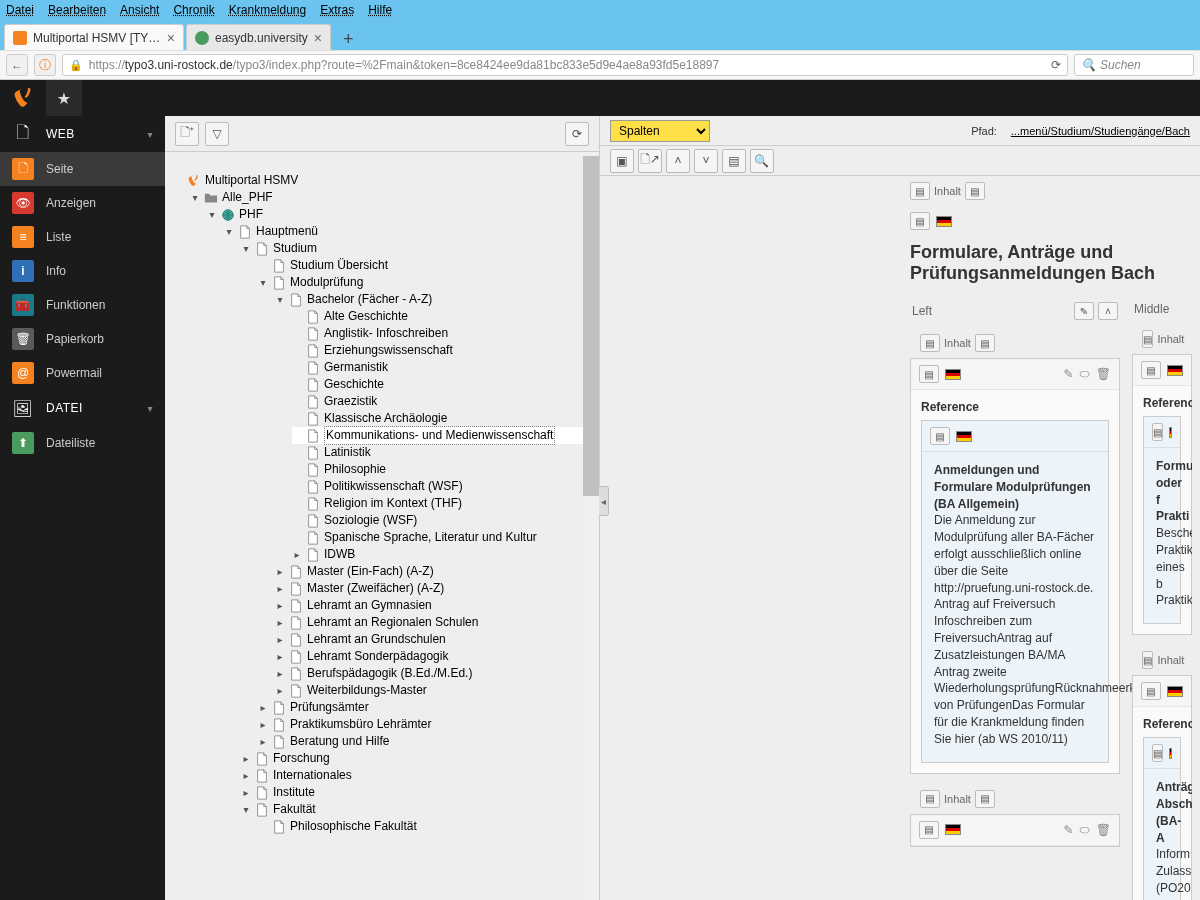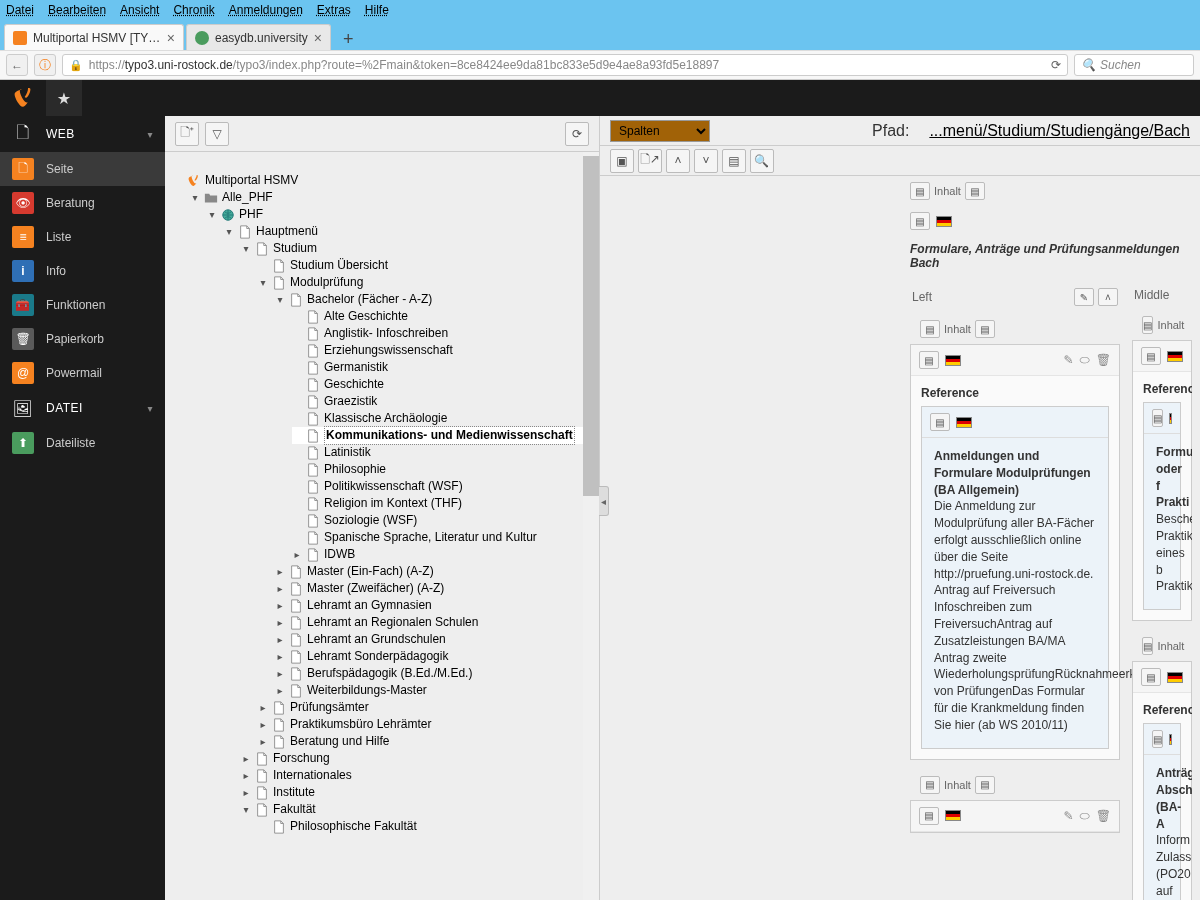--- a/index.html
+++ b/index.html
@@ -56,41 +56,41 @@
 .tool-btn { width: 24px; height: 24px; border: 1px solid #bbb; border-radius: 2px; background: #f5f5f5; display: flex; align-items: center; justify-content: center; cursor: pointer; font-size: 12px; color: #555; }
 .tool-btn.refresh { margin-left: auto; }
 .tree-body { flex: 1; overflow: auto; padding: 20px 0 10px 8px; background: #eee; position: relative; }
 .tree-scroll { position: absolute; right: 0; top: 0; bottom: 16px; width: 16px; background: #f0f0f0; }
 .tree-scroll-thumb { background: #c0c0c0; width: 100%; height: 340px; margin-top: 4px; }
 .tree ul { list-style: none; padding-left: 17px; }
 .tree > ul { padding-left: 0; }
 .tree li { line-height: 17px; white-space: nowrap; font-size: 12px; }
 .tree-row { display: flex; align-items: center; gap: 4px; height: 17px; }
 .tree-row.selected { background: #fff; }
-.tree-row.selected .tree-label { border: 1px dotted #888; padding: 0 1px; font-weight: bold; }
+.tree-row.selected .tree-label { border: 1px dotted #888; padding: 0 1px; }
 .exp { width: 10px; display: inline-flex; justify-content: center; color: #555; font-size: 10px; cursor: pointer; flex-shrink: 0; }
 .exp.none { visibility: hidden; }
 .tree-icon { width: 14px; height: 14px; flex-shrink: 0; display: inline-flex; align-items: center; justify-content: center; }
 .tree-label { color: #000; }
 .splitter-tab { position: absolute; right: -10px; top: 370px; width: 10px; height: 30px; background: #ddd; border: 1px solid #bbb; border-left: none; border-radius: 0 3px 3px 0; display:flex; align-items:center; justify-content:center; font-size:10px; color:#666; }
 
 
 .content-panel { flex: 1; background: #eee; display: flex; flex-direction: column; overflow: hidden; }
 .content-toolbar1 { height: 30px; border-bottom: 1px solid #ccc; display: flex; align-items: center; padding: 0 10px; gap: 10px; }
-.select-box { height: 22px; border: 1px solid #999; background: #a16207; font-size: 12px; padding: 0 4px; min-width: 100px; }
-.path-info { margin-left: auto; font-size: 16px; display: flex; gap: 20px; }
+.select-box { height: 22px; border: 1px solid #999; background: #fde047; font-size: 12px; padding: 0 4px; min-width: 100px; }
+.path-info { margin-left: auto; font-size: 11px; display: flex; gap: 14px; }
 .path-link { color: #000; text-decoration: underline; }
 .content-toolbar2 { height: 30px; border-bottom: 1px solid #ccc; display: flex; align-items: center; padding: 0 10px; gap: 4px; }
 .content-body { flex: 1; overflow: auto; padding: 0; background: #eee; }
 .content-inner { padding: 0 0 0 300px; }
 .ce-toolbar-row { display: flex; align-items: center; gap: 4px; padding: 6px 10px 4px; }
 .small-btn { width: 20px; height: 18px; border: 1px solid #bbb; border-radius: 2px; background: #f5f5f5; display: inline-flex; align-items: center; justify-content: center; font-size: 10px; color: #555; cursor: pointer; }
 .flag-de { width: 16px; height: 11px; display: inline-block; background: linear-gradient(to bottom, #000 0 33%, #d00 33% 66%, #fc0 66% 100%); border: 1px solid #888; }
 .lang-header { display:flex; align-items:center; gap:6px; padding: 8px 10px 12px; }
-.content-heading { font-size: 12px; font-weight: bold; padding: 0 10px 14px; font-style: italic; }
+.content-heading { font-size: 18px; font-weight: bold; padding: 0 10px 14px; }
 .columns { display: flex; gap: 12px; padding: 0 10px; }
 .col { min-width: 210px; }
 .col-header { display: flex; align-items: center; justify-content: space-between; color: #666; font-size: 12px; padding: 4px 2px 8px; }
 .col-header-icons { display:flex; gap:4px; }
 .ce-block { border: 1px solid #ccc; background: #fafafa; margin-bottom: 10px; }
 .ce-block-head { display: flex; align-items: center; justify-content: space-between; padding: 6px 8px; border-bottom: 1px solid #e5e5e5; background: #f5f5f5; }
 .ce-block-head .left { display:flex; align-items:center; gap:6px;}
 .ce-block-head .right { display:flex; align-items:center; gap:6px; color:#888;}
 .ce-block-title { font-weight: bold; padding: 10px 10px 6px; font-size: 12px; }
 .ce-inner { border: 1px solid #ccc; margin: 0 10px 10px; background: #ecf3f9; }
@@ -101,21 +101,21 @@
 .truncated { overflow: hidden; }
 </style>
 </head>
 <body>
 
 <div class="browser-menubar">
   <span>Datei</span>
   <span>Bearbeiten</span>
   <span>Ansicht</span>
   <span>Chronik</span>
-  <span>Anmeldungen</span>
+  <span>Krankmeldung</span>
   <span>Extras</span>
   <span>Hilfe</span>
 </div>
 <div class="browser-tabbar">
   <div class="tab">
     <span class="tab-favicon"></span>
     <span class="tab-title">Multiportal HSMV [TYPO3...</span>
     <span class="tab-close">×</span>
   </div>
   <div class="tab inactive">
@@ -155,21 +155,21 @@
       <span class="module-icon mi-web">🗋</span>
       <span>WEB</span>
       <span class="expand-arrow">▾</span>
     </div>
     <div class="module-item active">
       <span class="module-icon mi-page">🗋</span>
       <span>Seite</span>
     </div>
     <div class="module-item">
       <span class="module-icon mi-view">👁</span>
-      <span>Beratung</span>
+      <span>Anzeigen</span>
     </div>
     <div class="module-item">
       <span class="module-icon mi-list">≡</span>
       <span>Liste</span>
     </div>
     <div class="module-item">
       <span class="module-icon mi-info">
           <b>i</b>
         </span>
       <span>Info</span>

